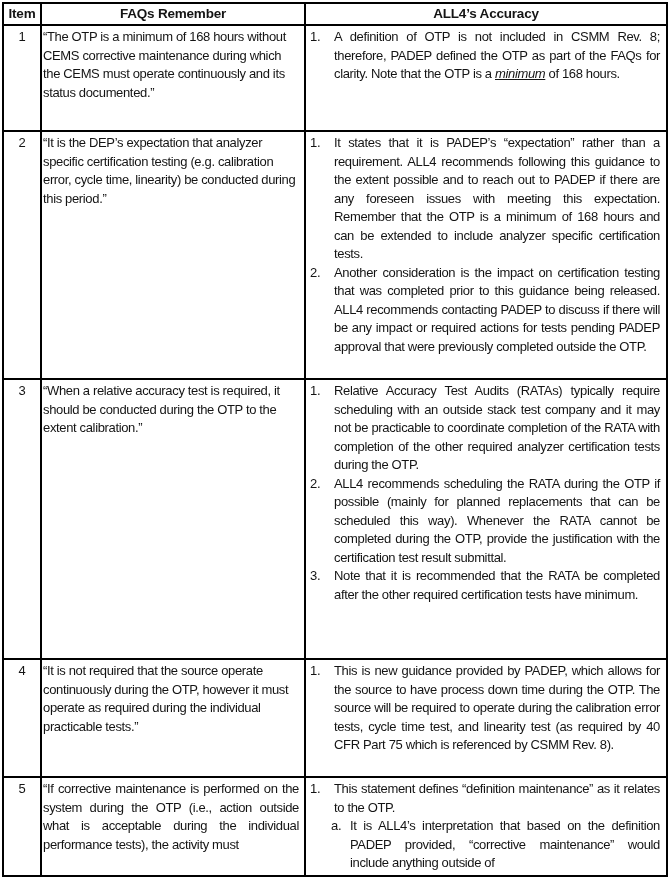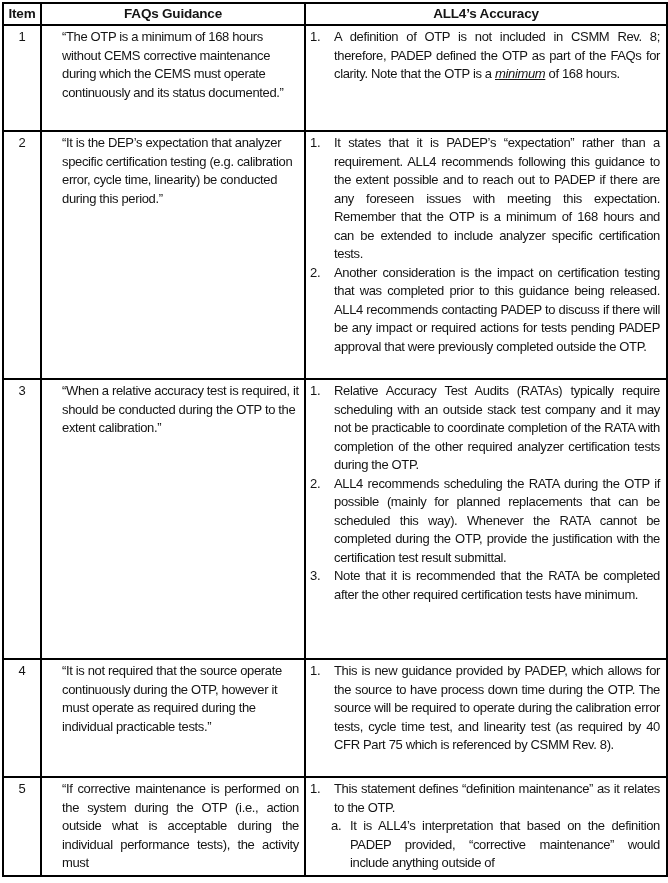--- a/index.html
+++ b/index.html
@@ -36,21 +36,21 @@
   td {
     font-size: 13px;
     line-height: 18.5px;
     letter-spacing: -0.35px;
   }
   td.item-cell {
     text-align: center;
     padding-top: 2px;
   }
   td.guidance-cell {
-    padding: 2px 5px 2px 20px;
+    padding: 2px 5px 2px 1px;
   }
   td.guidance-cell.justify {
     text-align: justify;
   }
   td.summary-cell {
     padding: 2px 6px 2px 4px;
   }
   .entry { display: flex; }
   .entry.sub { padding-left: 21px; }
   .entry-num { flex: 0 0 24px; }
@@ -69,21 +69,21 @@
 <div class="page">
   <table class="faq-table">
     <colgroup>
       <col style="width:38px">
       <col style="width:264px">
       <col style="width:362px">
     </colgroup>
     <thead>
       <tr>
         <th>Item</th>
-        <th>FAQs Guidance</th>
+        <th>FAQs Remember</th>
         <th>ALL4’s Accuracy</th>
       </tr>
     </thead>
     <tbody>
         <tr>
           <td class="item-cell">1</td>
           <td class="guidance-cell">“The OTP is a minimum of 168 hours without CEMS corrective maintenance during which the CEMS must operate continuously and its status documented.”</td>
           <td class="summary-cell">
             <div class="entry">
               <span class="entry-num">1.</span>

